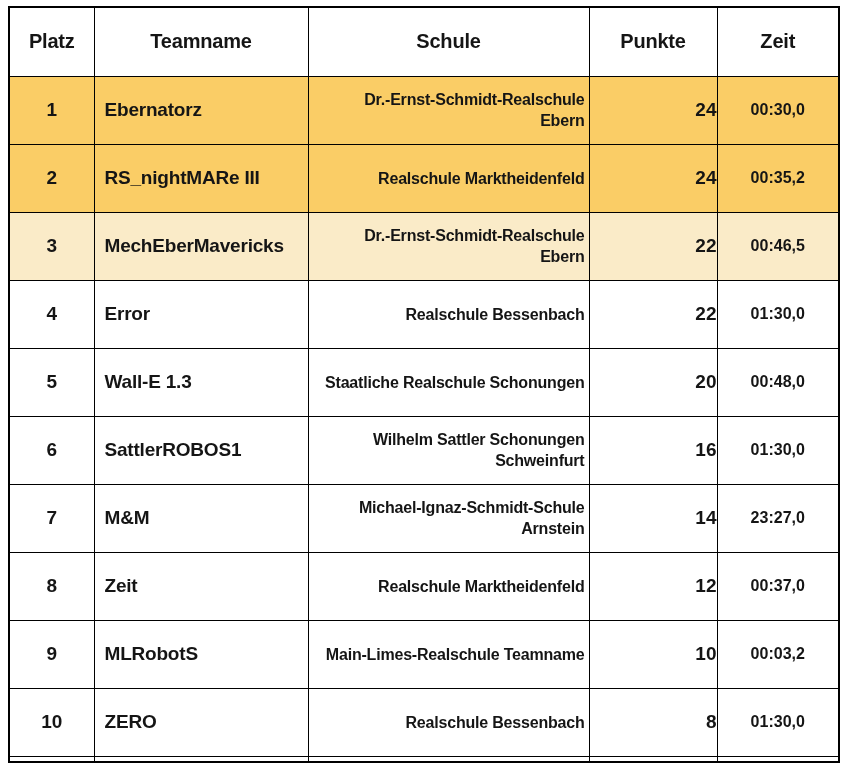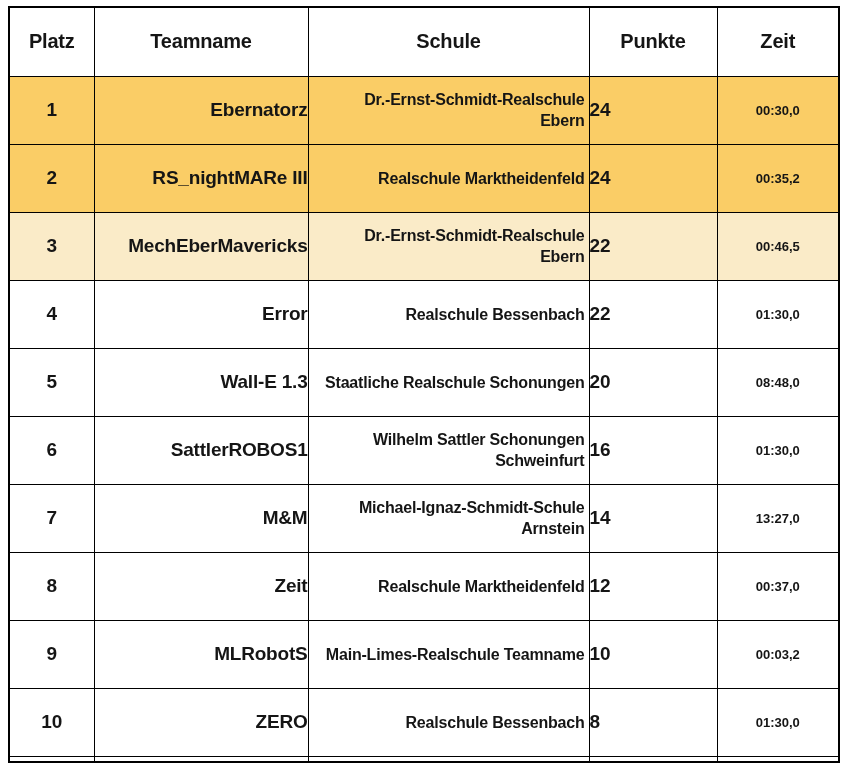--- a/index.html
+++ b/index.html
@@ -41,24 +41,24 @@
     font-size: 20px;
     font-weight: bold;
     text-align: center;
     background: #ffffff;
     letter-spacing: -0.2px;
   }
 
   tbody td { height: 68px; }
 
   td.c-platz  { text-align: center; font-size: 19px; font-weight: bold; }
-  td.c-team   { text-align: right;   font-size: 19px; font-weight: bold; padding-left: 10px; letter-spacing: -0.2px; }
+  td.c-team   { text-align: left;   font-size: 19px; font-weight: bold; padding-left: 10px; letter-spacing: -0.2px; }
   td.c-schule { text-align: right;   font-size: 16px; font-weight: bold; padding-left: 8px; padding-right: 4px; line-height: 21px; letter-spacing: -0.2px; }
-  td.c-punkte { text-align: left; font-size: 19px; font-weight: bold; }
-  td.c-zeit   { text-align: center; font-size: 13px; font-weight: bold; }
+  td.c-punkte { text-align: right; font-size: 19px; font-weight: bold; }
+  td.c-zeit   { text-align: center; font-size: 16px; font-weight: bold; }
 
   tr.gold  td { background: var(--gold, #facd66); }
   tr.cream td { background: var(--cream, #faebc8); }
   tr.none  td { background: #ffffff; }
 
   tr.sliver td { height: 6px; background: #ffffff; }
 
   col.w-platz  { width: 85px; }
   col.w-team   { width: 214px; }
   col.w-schule { width: 281px; }
@@ -113,35 +113,35 @@
     <td class="c-team">Error</td>
     <td class="c-schule">Realschule Bessenbach</td>
     <td class="c-punkte">22</td>
     <td class="c-zeit">01:30,0</td>
   </tr>
         <tr class="none">
     <td class="c-platz">5</td>
     <td class="c-team">Wall-E 1.3</td>
     <td class="c-schule">Staatliche Realschule Schonungen</td>
     <td class="c-punkte">20</td>
-    <td class="c-zeit">08:48,0</td>
+    <td class="c-zeit">00:48,0</td>
   </tr>
         <tr class="none">
     <td class="c-platz">6</td>
     <td class="c-team">SattlerROBOS1</td>
     <td class="c-schule">Wilhelm Sattler Schonungen Schweinfurt</td>
     <td class="c-punkte">16</td>
     <td class="c-zeit">01:30,0</td>
   </tr>
         <tr class="none">
     <td class="c-platz">7</td>
     <td class="c-team">M&amp;M</td>
     <td class="c-schule">Michael-Ignaz-Schmidt-Schule Arnstein</td>
     <td class="c-punkte">14</td>
-    <td class="c-zeit">13:27,0</td>
+    <td class="c-zeit">23:27,0</td>
   </tr>
         <tr class="none">
     <td class="c-platz">8</td>
     <td class="c-team">Zeit</td>
     <td class="c-schule">Realschule Marktheidenfeld</td>
     <td class="c-punkte">12</td>
     <td class="c-zeit">00:37,0</td>
   </tr>
         <tr class="none">
     <td class="c-platz">9</td>

